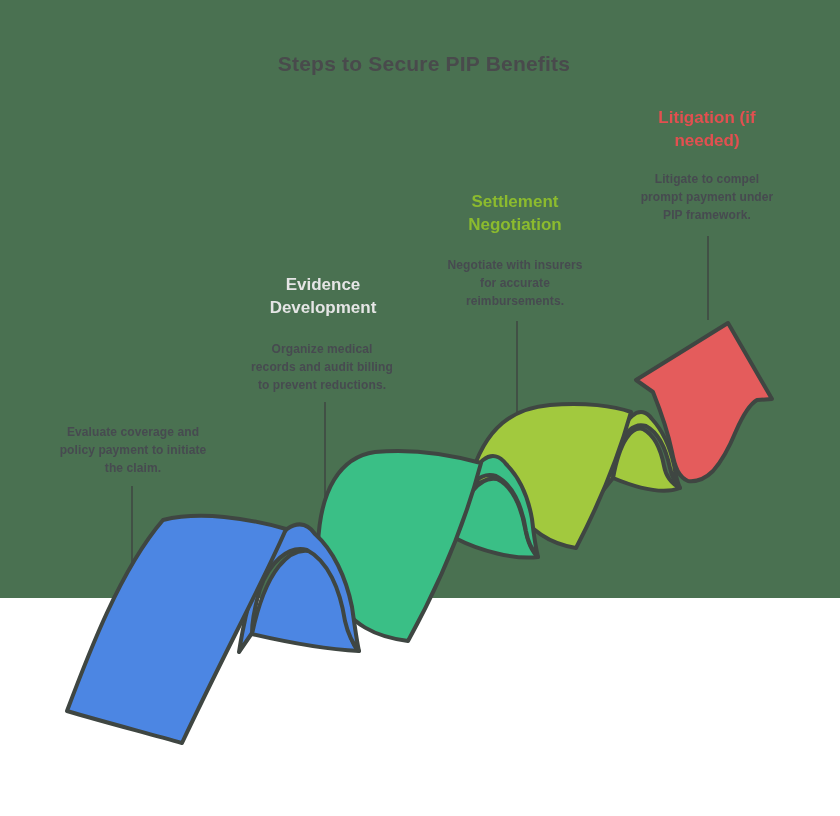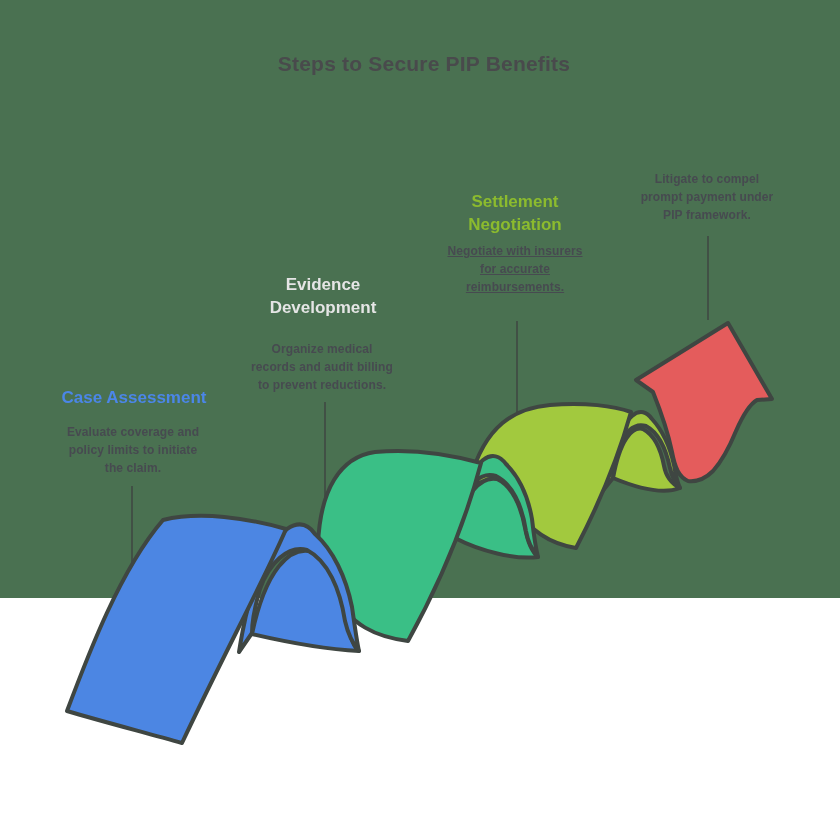--- a/index.html
+++ b/index.html
@@ -49,21 +49,21 @@
     line-height: 18px;
     text-align: center;
     white-space: pre-line;
     letter-spacing: 0.1px;
   }
   .h1 { left: 134px; top: 386px; }
   .d1 { left: 133px; top: 423px; }
   .h2 { left: 323px; top: 273px; }
   .d2 { left: 322px; top: 340px; text-align: center; }
   .h3 { left: 515px; top: 190px; }
-  .d3 { left: 515px; top: 242px; text-decoration: underline; }
+  .d3 { left: 515px; top: 256px; }
   .h4 { left: 707px; top: 106px; }
   .d4 { left: 707px; top: 170px; }
 </style>
 </head>
 <body>
 
 <div class="canvas" style="background-color: rgb(74, 113, 81);">
 
   <div class="diagram-title" style="color: rgb(73, 74, 76);">Steps to Secure PIP Benefits</div>
 
@@ -151,34 +151,35 @@
                  C 255,606 252,619 252,633 Z" fill="#4c86e3"></path>
         <path d="M 67,711
                  C 88,655 120,570 163,520
                  C 200,511 248,518 286,529
                  C 268,572 220,662 182,743
                  C 143,732 104,722 67,711 Z" fill="#4c86e3"></path>
       </g>
     </g>
   </svg>
 
-  <div class="step-heading h1" style="color: rgb(75, 134, 232);">Case Assessment</div>
   <div class="step-desc d1" style="color: rgb(71, 74, 80);">Evaluate coverage and
-policy limits to initiate
+policy payment to initiate
 the claim.</div>
 
   <div class="step-heading h2" style="color: #e5e5e5;">Evidence
 Development</div>
   <div class="step-desc d2" style="color: rgb(71, 74, 80);">Organize medical
 records and audit billing
 to prevent reductions.</div>
 
   <div class="step-heading h3" style="color: rgb(140, 187, 46);">Settlement
 Negotiation</div>
   <div class="step-desc d3" style="color: rgb(71, 74, 80);">Negotiate with insurers
 for accurate
 reimbursements.</div>
 
+  <div class="step-heading h4" style="color: rgb(226, 80, 80);">Litigation (if
+needed)</div>
   <div class="step-desc d4" style="color: rgb(71, 74, 80);">Litigate to compel
 prompt payment under
 PIP framework.</div>
 
 </div>
 
 </body></html>

